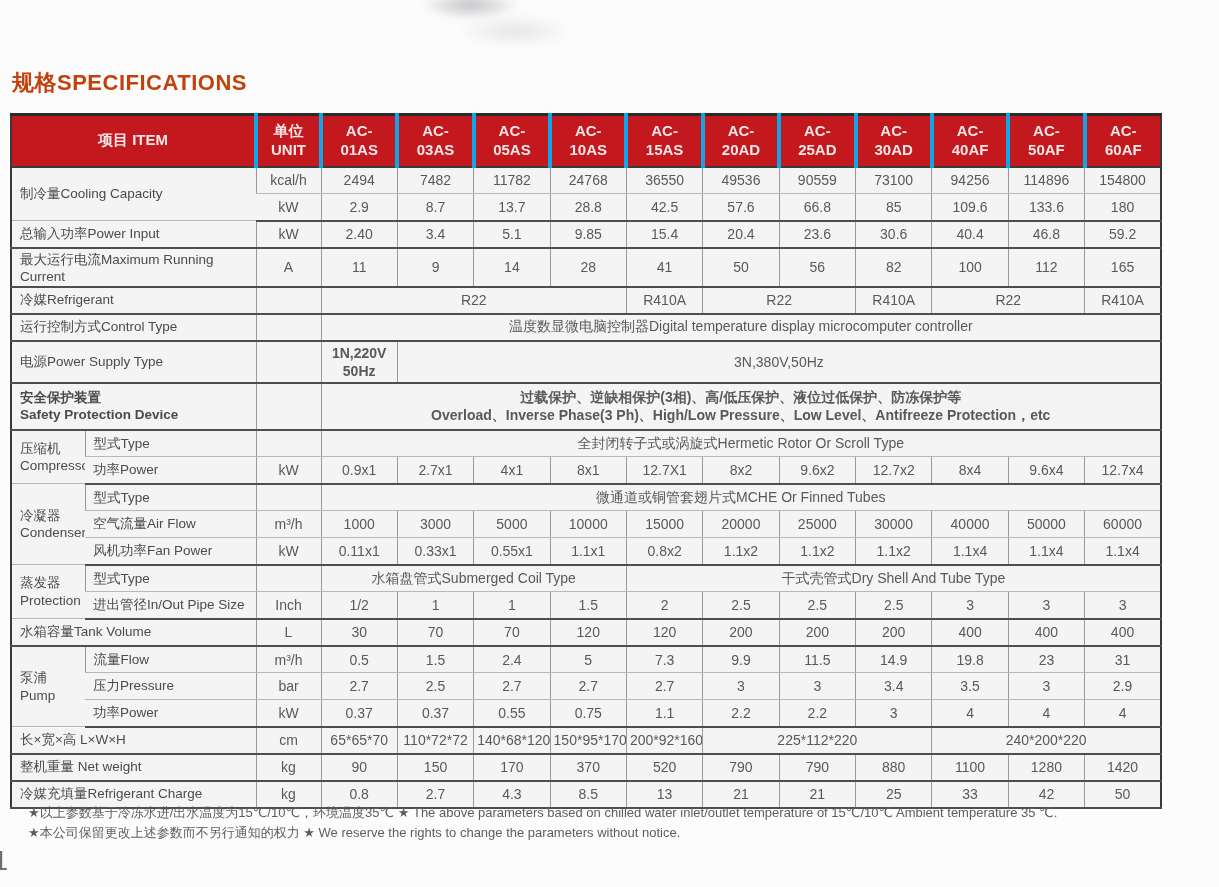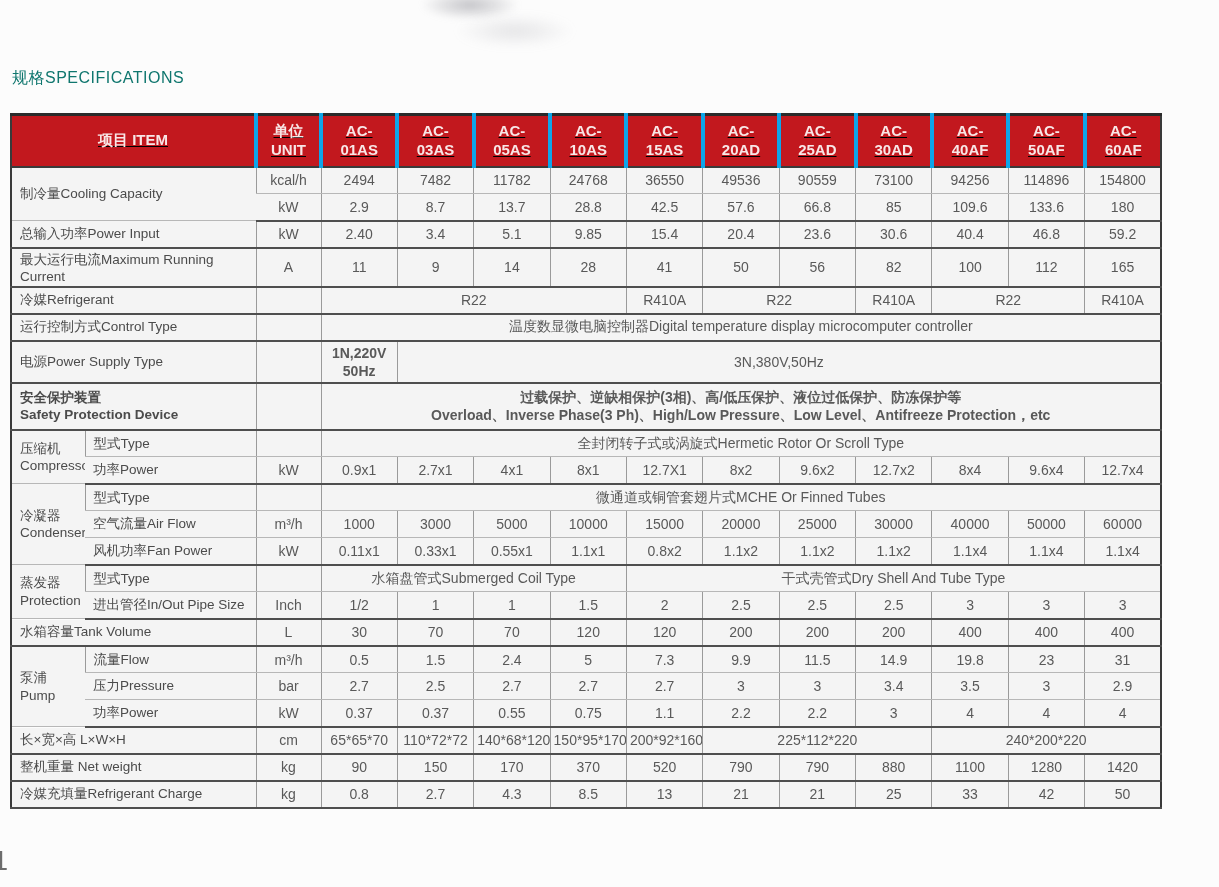--- a/index.html
+++ b/index.html
@@ -8,22 +8,22 @@
     background:#fcfcfc;font-family:"Liberation Sans","DejaVu Sans",sans-serif;
   }
   .smudge{position:absolute;border-radius:50%;pointer-events:none;}
   .smudge-a{left:420px;top:-10px;width:100px;height:30px;
     background:radial-gradient(ellipse at center,rgba(140,140,148,.5),rgba(140,140,148,0) 70%);
     filter:blur(3px);}
   .smudge-b{left:455px;top:14px;width:120px;height:34px;
     background:radial-gradient(ellipse at center,rgba(150,150,158,.22),rgba(150,150,158,0) 70%);
     filter:blur(4px);}
   .page-title{
-    position:absolute;left:12px;top:68px;font-size:16px;font-weight:normal;
-    color:#0f766e;letter-spacing:.5px;
+    position:absolute;left:12px;top:68px;font-size:22px;font-weight:bold;
+    color:#c2410c;letter-spacing:.5px;
   }
   table.spec{
     position:absolute;left:10px;top:113px;width:1152px;
     border-collapse:collapse;table-layout:fixed;
     border:2px solid #3a3a3a;border-top:3px solid #2b2b2b;
   }
   .spec th{
     background:#c2181e;color:#f8e7e7;font-weight:bold;font-size:15px;
     line-height:1.25;white-space:pre-line;vertical-align:middle;text-align:center;
     border-left:4px solid #0ea5e9;border-bottom:2px solid #3a3a3a;padding:2px 1px;
@@ -34,21 +34,21 @@
     vertical-align:middle;border-left:1px solid #9a9a9a;
     border-bottom:1px solid #b7b7b7;padding:2px 3px;overflow:hidden;
   }
   .spec td:first-child{border-left:none;}
   tr.end td{border-bottom:2px solid #4e4e4e;}
   td.label,td.sublabel,td.group{
     text-align:left;padding-left:8px;color:#4b4b4b;font-size:13.5px;
   }
   td.group{white-space:pre-line;line-height:1.3;}
   .ml{white-space:pre-line;line-height:1.3;font-weight:bold;}
-  tr.h-header{height:52px;text-decoration:underline;}
+  tr.h-header{height:52px;}
   tr.h-std{height:27px;}
   tr.h-ps{height:42px;padding-left:20px;}
   tr.h-safety{height:47px;}
   .footnotes{
     position:absolute;left:28px;top:803px;font-size:13px;color:#5d5d5d;line-height:1.55;
   }
   .footnotes div{white-space:nowrap;}
   .page-number{
     position:absolute;left:-7px;top:846px;font-size:27px;color:#6d6d6d;
   }
@@ -392,15 +392,17 @@
     <td>21</td>
     <td>25</td>
     <td>33</td>
     <td>42</td>
     <td>50</td>
   </tr>
 </tbody>
   </table>
 
 <div class="footnotes">
+  <div>★以上参数基于冷冻水进/出水温度为15℃/10℃，环境温度35℃  ★ The above parameters based on chilled water inlet/outlet temperature of 15℃/10℃ Ambient temperature 35 ℃.</div>
+  <div>★本公司保留更改上述参数而不另行通知的权力  ★ We reserve the rights to change the parameters without notice.</div>
 </div>
 
 <div class="page-number">1</div>
 
 </body></html>

